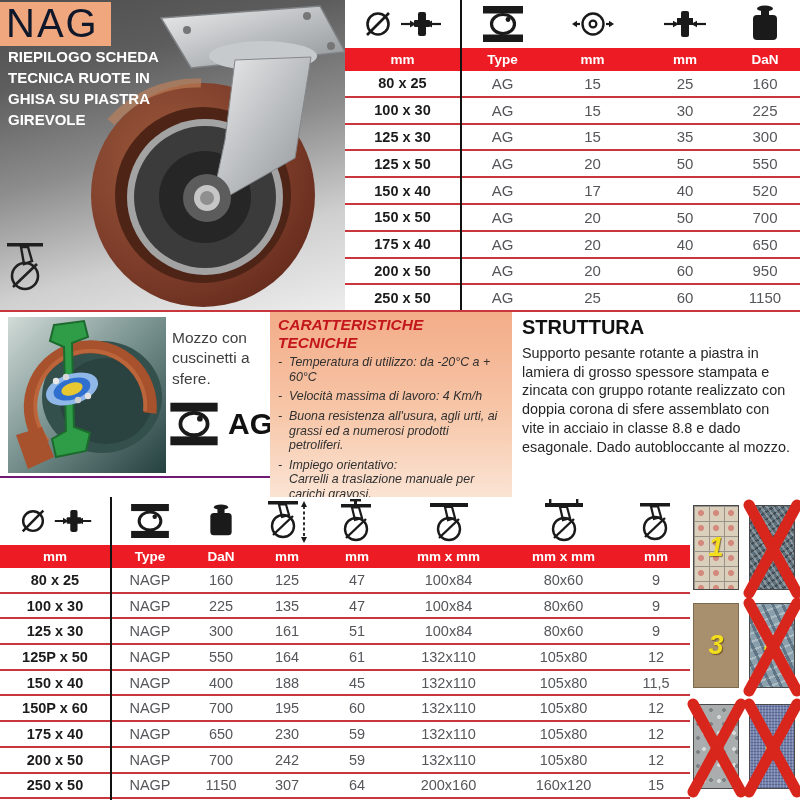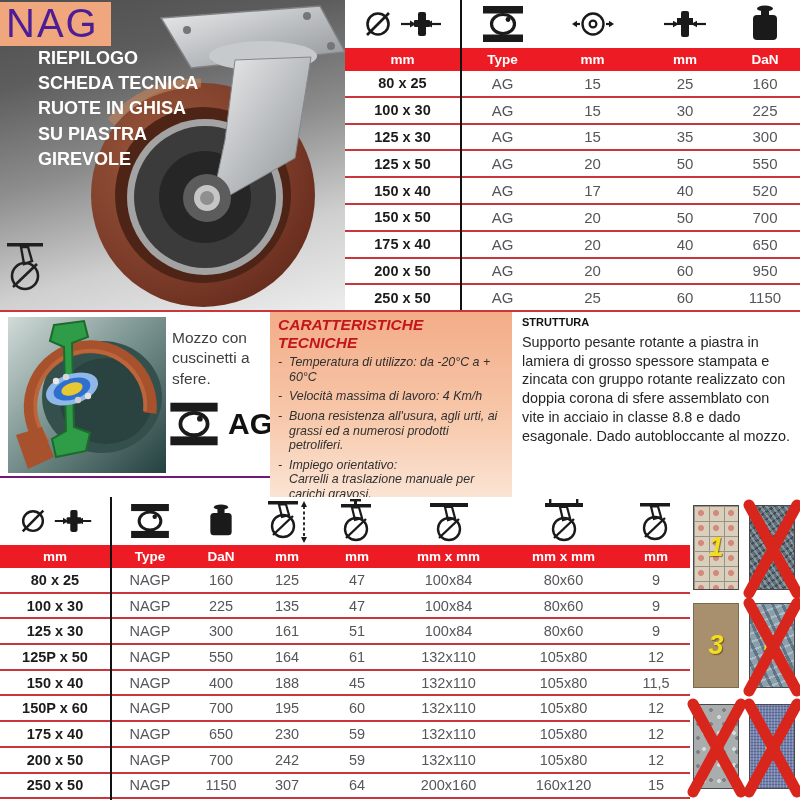--- a/index.html
+++ b/index.html
@@ -4,22 +4,22 @@
 <style>
   html,body{margin:0;padding:0;}
   body{width:800px;height:800px;position:relative;background:#fff;
        font-family:"Liberation Sans",sans-serif;overflow:hidden;}
   .abs{position:absolute;}
 
   
   .photo-area{left:0;top:0;width:345px;height:310px;
     background:linear-gradient(165deg,#4e4e4e 0%,#5d5d5d 22%,#8c8c8c 48%,#cfcfcf 75%,#ededed 100%);}
   .nag-box{left:0;top:2px;padding:1px 12px 3px 6px;background:#F1A77E;}
-  .nag-box span{font-size:40px;font-weight:300;letter-spacing:2px;color:#4c1d95;line-height:1.0;}
-  .subtitle{left:8px;top:46px;width:165px;color:#fff;font-weight:700;font-size:18px;line-height:1.4;margin-left:30px;}
+  .nag-box span{font-size:40px;font-weight:300;letter-spacing:2px;color:#0f172a;line-height:1.0;}
+  .subtitle{left:8px;top:46px;width:165px;color:#fff;font-weight:700;font-size:15px;line-height:1.4;}
   .photo-svg{right:0;top:0;}
   .swivel-ic{left:6px;top:238px;}
 
   
   .redline{background:#C9363C;}
   .blackline{background:#121212;}
 
   
   .iconrow{display:flex;height:48px;align-items:center;background:#fff;}
   .iconrow .icell{display:flex;align-items:center;justify-content:center;gap:5px;height:100%;}
@@ -50,21 +50,21 @@
     background:linear-gradient(180deg,#F3AC88 0%,#F7C7A9 55%,#FBE4D4 100%);
     box-sizing:border-box;padding:4px 8px 0 8px;font-style:italic;}
   .tech-title{color:#C3161C;font-weight:700;font-size:15.5px;margin-bottom:3px;}
   ul.dashlist{list-style:none;margin:0;padding:0;}
   ul.dashlist li{position:relative;padding-left:11px;margin-bottom:5px;
     font-size:12.4px;color:#303030;line-height:1.18;white-space:pre-line;}
   ul.dashlist li::before{content:"-";position:absolute;left:0;top:0;}
 
   .structure-section{left:512px;top:312px;width:288px;height:185px;background:#fff;
     box-sizing:border-box;padding:4px 6px 0 10px;}
-  .struct-title{color:#111;font-weight:700;font-size:11px;margin-bottom:5px;}
+  .struct-title{color:#111;font-weight:700;font-size:20px;margin-bottom:5px;}
   .structure-section ul.dashlist li{font-size:13.4px;color:#4c4c4c;margin-bottom:7px;}
   .struct-par{font-size:14.4px;color:#262626;line-height:1.3;margin-top:2px;}
 
   
   .floors{left:690px;top:497px;width:110px;height:303px;background:#fff;}
   .tile{position:absolute;width:46px;height:85px;border:1px solid #4a4a4a;box-sizing:border-box;}
   .tile .num{position:absolute;inset:0;display:flex;align-items:center;justify-content:center;
     font-style:italic;font-weight:700;font-size:27px;color:#F2DE1C;
     text-shadow:1px 1px 1px rgba(70,45,0,.6);}
   .t1{background-color:#dacfbb;background-image:

